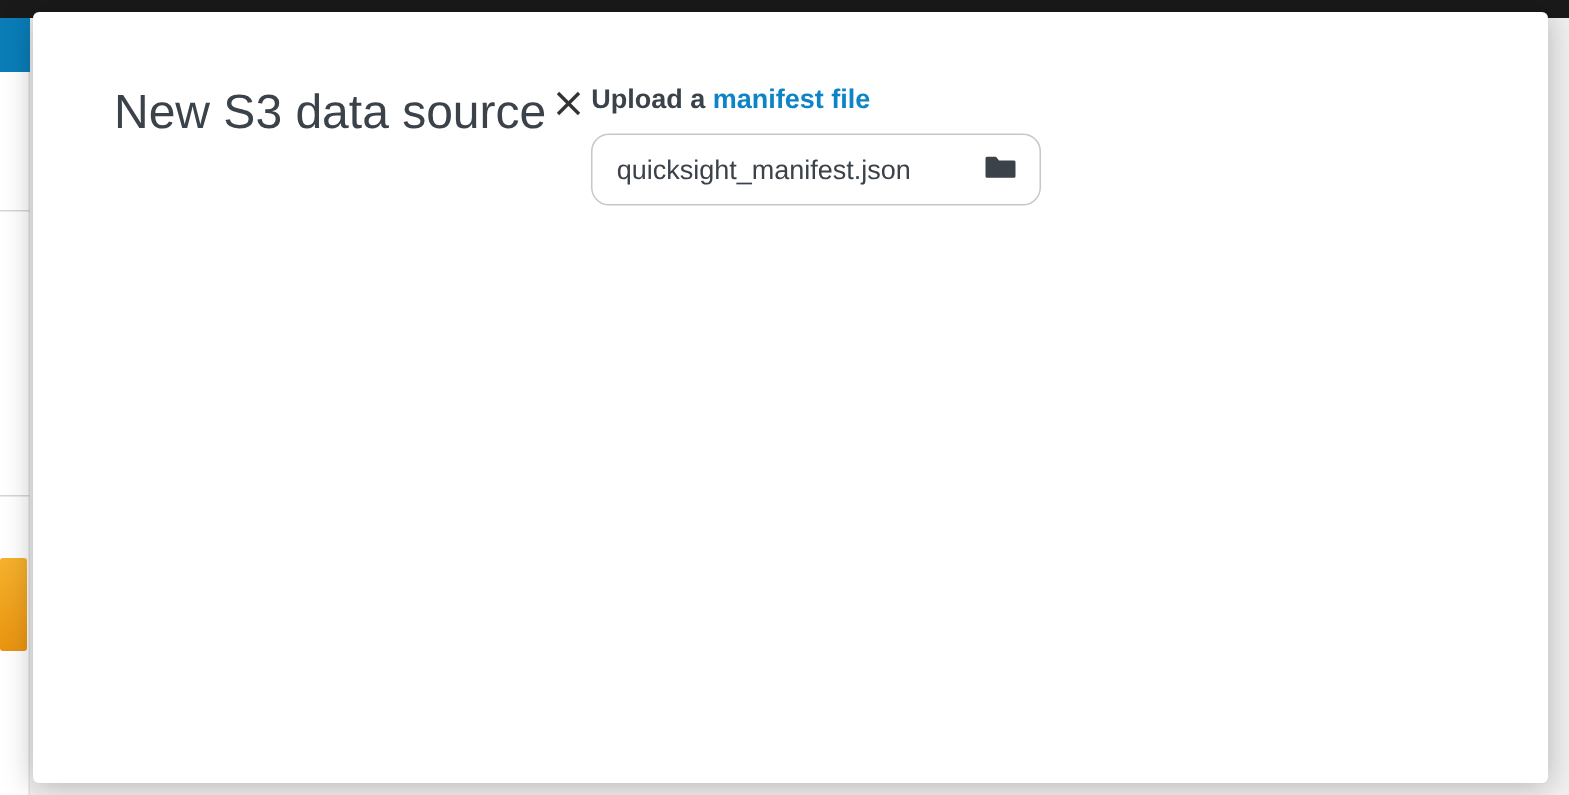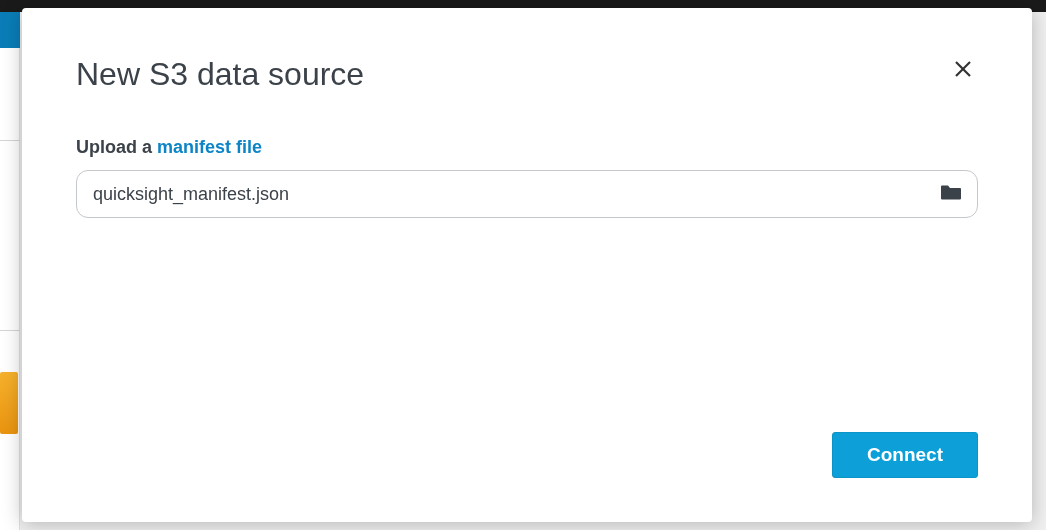--- a/index.html
+++ b/index.html
@@ -51,23 +51,23 @@
     }
     .modal {
       position: absolute;
       top: 8px;
       left: 22px;
       right: 14px;
       bottom: 8px;
       background: #fff;
       border-radius: 4px;
       box-shadow: 0 2px 20px rgba(0,0,0,0.25);
-      padding: 48px 54px 44px 54px;
-      display: flex;
-      flex-direction: column;
+      padding: 48px 54px 18px 54px;
+      display: flex;
+      flex-direction: row;
     }
     .modal-header {
       display: flex;
       justify-content: space-between;
       align-items: flex-start;
       margin-bottom: 44px;
     }
     .modal-title {
       font-size: 32px;
       font-weight: 400;
@@ -209,17 +209,14 @@
     <div class="input-with-icon">
       <input type="text" class="text-input" value="quicksight_manifest.json" style="">
       <button class="folder-icon-btn">
         <svg width="22" height="18" viewBox="0 0 22 18">
           <path d="M2 2 h6 l2 2.5 h10 a1 1 0 0 1 1 1 V15 a1 1 0 0 1 -1 1 H2 a1 1 0 0 1 -1 -1 V3 a1 1 0 0 1 1 -1 Z" fill="#3b4249"></path>
         </svg>
       </button>
     </div>
   </div>
 
-  <div class="modal-footer">
-    <button class="primary-btn">Connect</button>
-  </div>
 
 </div>
 
 </body></html>

